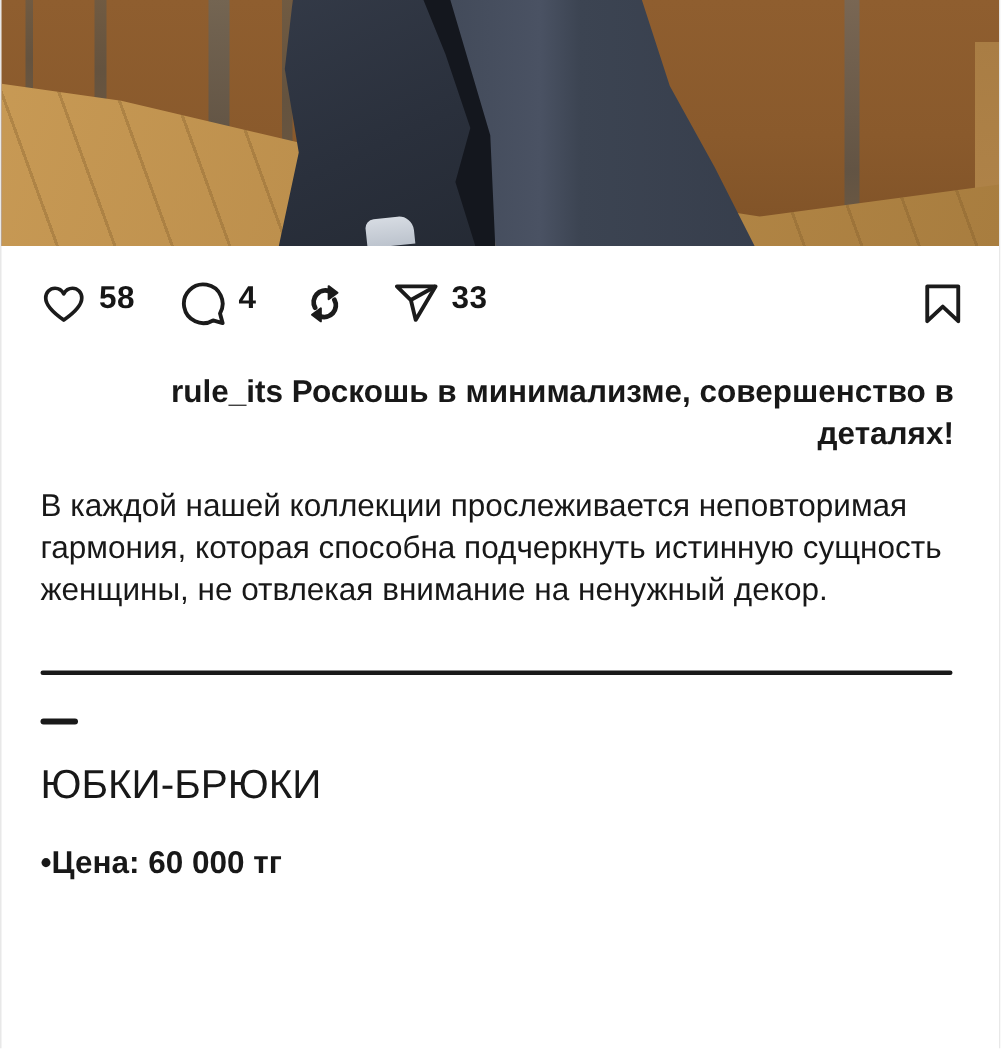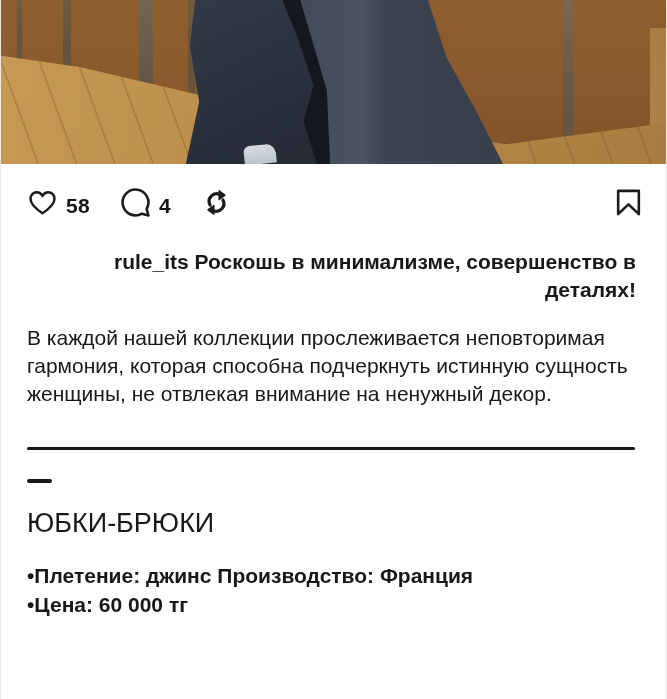--- a/index.html
+++ b/index.html
@@ -33,21 +33,21 @@
     clip-path:polygon(29.2% 0, 42.3% 0, 44.5% 22%, 47% 52%, 45.5% 74%, 47.5% 100%, 27.8% 100%, 29.8% 62%, 28.4% 28%);
   }
   .leg-right { position:absolute; inset:0;
     background:linear-gradient(90deg,#333a47 0%, #3d4553 38%, #4a5263 54%, #3c4452 58%, #353c4a 82%, #2c3240 100%);
     clip-path:polygon(45% 0, 64.2% 0, 67% 35%, 71.5% 68%, 75.5% 100%, 49.5% 100%, 49% 55%);
   }
   .shoe { position:absolute; left:243px; bottom:0; width:32px; height:19px; background:linear-gradient(180deg,#d6dbe2,#bcc3cd); border-radius:6px 10px 0 0; transform:rotate(-6deg); }
 
   
   .actions { display:flex; align-items:center; height:36px; margin:20px 22px 0 26px; }
-  .act-group { display:flex; align-items:flex-end; margin-right:30px; }
+  .act-group { display:flex; align-items:flex-start; margin-right:30px; }
   .icon { display:inline-flex; width:31px; height:31px; }
   .icon svg { width:100%; height:100%; }
   .count { font-size:21px; font-weight:700; margin-left:8px; letter-spacing:.3px; color:#161616; }
   .bookmark { margin-left:auto; }
 
   
   .caption { padding:28px 30px 0 26px; }
   .lead { font-size:21px; line-height:28px; font-weight:700; margin-bottom:20px;text-align:right; }
   .username { font-weight:700; }
   .body-text { font-size:21px; line-height:28px; font-weight:400; }
@@ -98,32 +98,40 @@
     <div class="act-group">
       <span class="icon">
         <svg viewBox="0 0 24 24">
           <path d="M7 14 A6 6 0 0 1 14.5 5.6" fill="none" stroke="#1b1b1b" stroke-width="2.5" stroke-linecap="round"></path>
           <path d="M14 2.9 L18.6 6.3 L14 9.7 Z" fill="#1b1b1b" stroke="#1b1b1b" stroke-width="1" stroke-linejoin="round"></path>
           <path d="M17 10 A6 6 0 0 1 9.5 18.4" fill="none" stroke="#1b1b1b" stroke-width="2.5" stroke-linecap="round"></path>
           <path d="M10 21.1 L5.4 17.7 L10 14.3 Z" fill="#1b1b1b" stroke="#1b1b1b" stroke-width="1" stroke-linejoin="round"></path>
         </svg>
       </span>
     </div>
+    <div class="act-group">
+      <span class="icon">
+        <svg viewBox="0 0 24 24" fill="none" stroke="#1b1b1b" stroke-width="2" stroke-linejoin="round">
+          <path d="M22 3 9.218 10.083"></path>
+          <path d="M11.698 20.334 22 3.001H2l7.218 7.082Z"></path>
+        </svg>
+      </span>
+      <span class="count">33</span>
+    </div>
     <span class="icon bookmark">
       <svg viewBox="0 0 24 24" fill="none" stroke="#1b1b1b" stroke-width="2" stroke-linejoin="round">
         <path d="M20 21 12 13.44 4 21V3h16Z"></path>
       </svg>
     </span>
   </div>
 
   <div class="caption">
     <p class="lead"><span class="username">rule_its</span> <span>Роскошь в минимализме, совершенство в деталях!</span></p>
     <p class="body-text">В каждой нашей коллекции прослеживается неповторимая гармония, которая способна подчеркнуть истинную сущность женщины, не отвлекая внимание на ненужный декор.</p>
     <div class="divider"></div>
     <div class="dash"></div>
     <p class="sec-title">ЮБКИ-БРЮКИ</p>
     <div class="details">
-      <p class="detail-line">•Плетение: джинс Производство: Франция</p>
       <p class="detail-line">•Цена: 60 000 тг</p>
     </div>
   </div>
 
 </div>
 
 </body></html>

